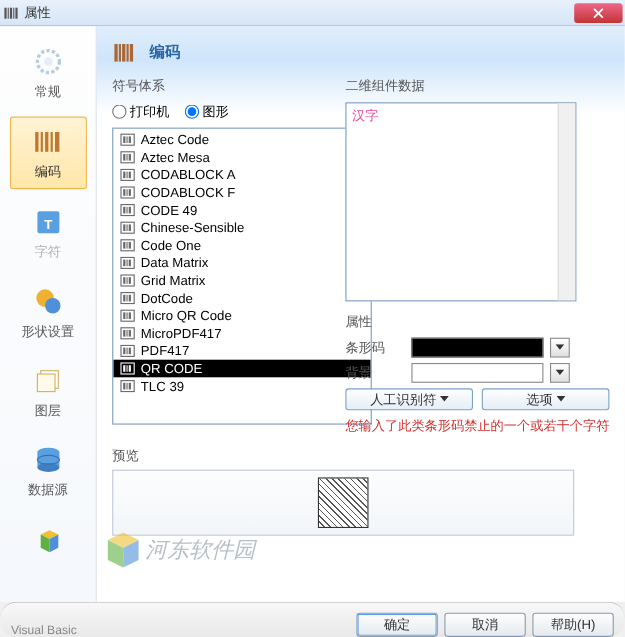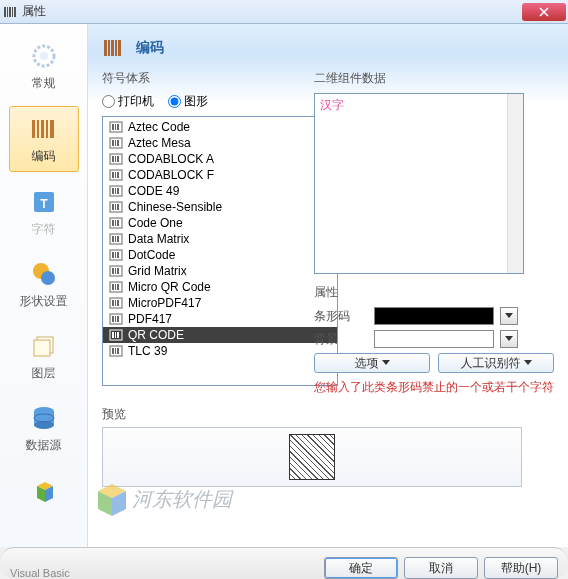--- a/index.html
+++ b/index.html
@@ -27,21 +27,21 @@
 .form-area { display: flex; gap: 12px; }
 .left-col { width: 200px; }
 .right-col { flex: 1; }
 
 .group-title { color: #555; margin-bottom: 6px; }
 .radio-row { display: flex; gap: 14px; margin-bottom: 6px; align-items: center; }
 .radio-row label { display: flex; align-items: center; gap: 3px; cursor: pointer; }
 
 .listbox { width: 236px; height: 270px; border: 1px solid #7a9ac0; background: #fff; overflow-y: auto; overflow-x: hidden; padding: 2px 0; }
 .listbox .li { display: flex; align-items: center; padding: 1px 6px; gap: 5px; cursor: pointer; white-space: nowrap; }
-.listbox .li.selected { background: #404040; color: #fff; }
+.listbox .li.selected { background: #000000; color: #fff; }
 .listbox .li .li-icon { width: 14px; height: 12px; flex-shrink: 0; }
 
 .textbox { width: 210px; height: 181px; border: 1px solid #7a9ac0; background: #fff; padding: 3px 5px; color: #ec4899; position: relative; }
 .textbox .scrollbar { position: absolute; right: 0; top: 0; width: 16px; height: 100%; background: #f0f0f0; border-left: 1px solid #ddd; }
 
 .props { margin-top: 10px; }
 .prop-row { display: flex; align-items: center; margin-bottom: 5px; gap: 6px; }
 .prop-row .pl { width: 54px; color: #555; }
 .color-swatch { width: 120px; height: 18px; border: 1px solid #888; }
 .dd-btn { width: 18px; height: 18px; border: 1px solid #888; background: linear-gradient(#fff,#e0e0e0); display: flex; align-items: center; justify-content: center; cursor: pointer; }
@@ -278,32 +278,32 @@
             </div>
             <div class="li">
               <span class="li-icon">
                 <svg width="14" height="12">
                   <rect x="1" y="1" width="12" height="10" fill="none" stroke="#666"></rect>
                   <rect x="3" y="3" width="2" height="6" fill="#666"></rect>
                   <rect x="6" y="3" width="1" height="6" fill="#666"></rect>
                   <rect x="8" y="3" width="2" height="6" fill="#666"></rect>
                 </svg>
               </span>
+              <span>Grid Matrix</span>
+            </div>
+            <div class="li">
+              <span class="li-icon">
+                <svg width="14" height="12">
+                  <rect x="1" y="1" width="12" height="10" fill="none" stroke="#666"></rect>
+                  <rect x="3" y="3" width="2" height="6" fill="#666"></rect>
+                  <rect x="6" y="3" width="1" height="6" fill="#666"></rect>
+                  <rect x="8" y="3" width="2" height="6" fill="#666"></rect>
+                </svg>
+              </span>
               <span>DotCode</span>
-            </div>
-            <div class="li">
-              <span class="li-icon">
-                <svg width="14" height="12">
-                  <rect x="1" y="1" width="12" height="10" fill="none" stroke="#666"></rect>
-                  <rect x="3" y="3" width="2" height="6" fill="#666"></rect>
-                  <rect x="6" y="3" width="1" height="6" fill="#666"></rect>
-                  <rect x="8" y="3" width="2" height="6" fill="#666"></rect>
-                </svg>
-              </span>
-              <span>Grid Matrix</span>
             </div>
             <div class="li">
               <span class="li-icon">
                 <svg width="14" height="12">
                   <rect x="1" y="1" width="12" height="10" fill="none" stroke="#666"></rect>
                   <rect x="3" y="3" width="2" height="6" fill="#666"></rect>
                   <rect x="6" y="3" width="1" height="6" fill="#666"></rect>
                   <rect x="8" y="3" width="2" height="6" fill="#666"></rect>
                 </svg>
               </span>
@@ -378,27 +378,27 @@
             <span class="pl">背景</span>
             <div class="color-swatch" id="bg-swatch" style="background: rgb(255, 255, 255);"></div>
             <div class="dd-btn">
               <svg width="8" height="6">
                   <polygon points="0,0 8,0 4,5" fill="#333"></polygon>
                 </svg>
             </div>
           </div>
           <div class="btn-row">
             <div class="soft-btn">
-              <span>选项</span>
+              <span>人工识别符</span>
               <svg width="8" height="6">
                   <polygon points="0,0 8,0 4,5" fill="#333"></polygon>
                 </svg>
             </div>
             <div class="soft-btn">
-              <span>人工识别符</span>
+              <span>选项</span>
               <svg width="8" height="6">
                   <polygon points="0,0 8,0 4,5" fill="#333"></polygon>
                 </svg>
             </div>
           </div>
           <div class="error-text">您输入了此类条形码禁止的一个或若干个字符</div>
         </div>
       </div>
     </div>
 

